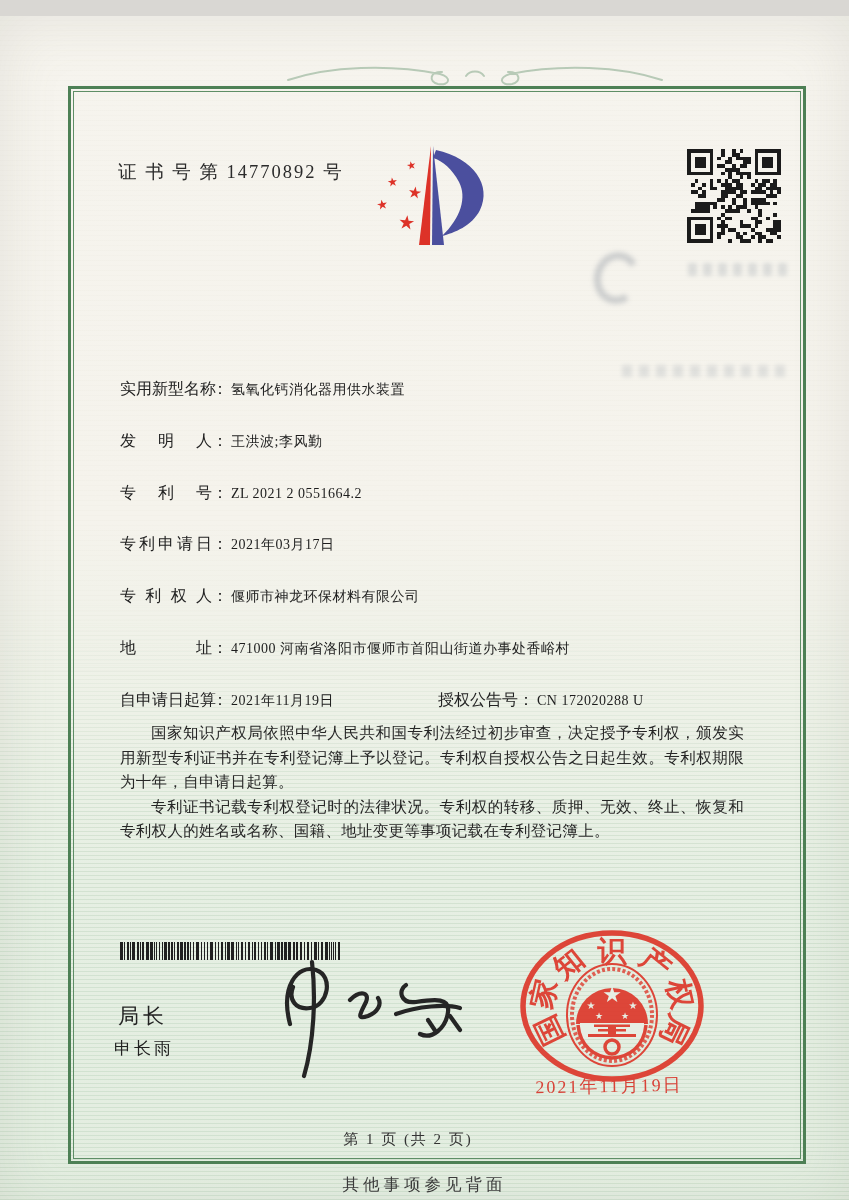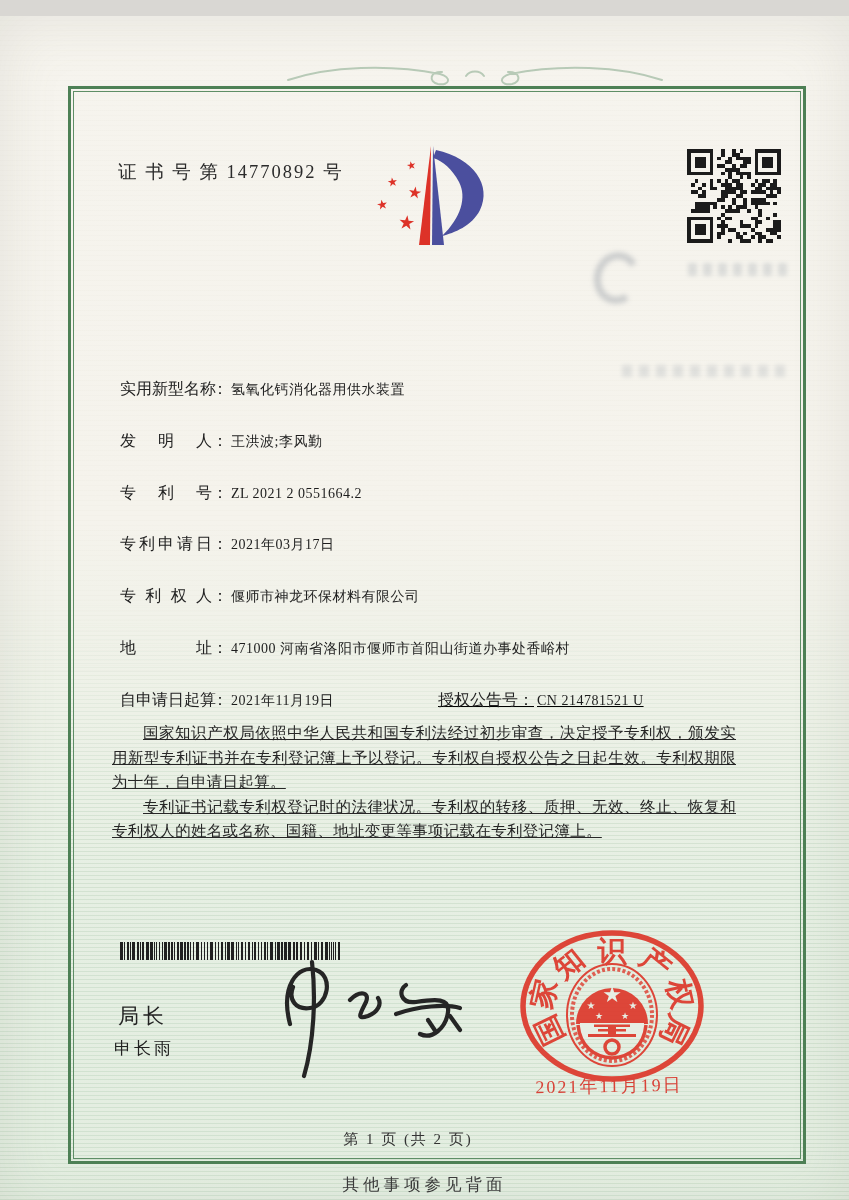--- a/index.html
+++ b/index.html
@@ -18,24 +18,24 @@
   .certno{position:absolute;left:118px;top:143px;font-size:18.5px;letter-spacing:2px;color:#2b2b2b;white-space:nowrap;}
   .logo{position:absolute;left:358px;top:121px;}
   .qr{position:absolute;left:687px;top:133px;}
   .title{position:absolute;left:0;right:0;top:254px;margin:0;text-align:center;
     font-size:45px;font-weight:700;letter-spacing:9px;color:#141414;}
   .field-row{position:absolute;left:120px;right:90px;display:flex;align-items:baseline;white-space:nowrap;}
   .flabel{display:inline-block;width:92px;font-size:16px;color:#222;
     text-align:justify;text-align-last:justify;}
   .fcolon{font-size:16px;color:#222;margin-right:3px;}
   .fvalue{font-size:14px;color:#1d1d1d;letter-spacing:.5px;}
-  .grant-group{position:absolute;left:318px;top:0;display:flex;align-items:baseline;text-decoration:underline;}
+  .grant-group{position:absolute;left:318px;top:0;display:flex;align-items:baseline;}
   .grant-group .flabel{width:auto;text-align:left;text-align-last:auto;}
-  .paras{position:absolute;left:112px;top:705px;width:624px;font-size:15.5px;line-height:24.5px;
-    color:#262626;text-align:justify;letter-spacing:.3px;text-decoration:underline;}
+  .paras{position:absolute;left:120px;top:705px;width:624px;font-size:15.5px;line-height:24.5px;
+    color:#262626;text-align:justify;letter-spacing:.3px;}
   .paras p{margin:0;text-indent:2em;}
   .barcode{position:absolute;left:120px;top:926px;}
   .official-title{position:absolute;left:118px;top:986px;font-family:Liberation Mono, monospace;
     font-size:21px;letter-spacing:4px;color:#222;}
   .official-name{position:absolute;left:114px;top:1021px;font-family:"Liberation Sans","DejaVu Sans",sans-serif;
     font-size:17px;letter-spacing:3px;color:#222;}
   .signature{position:absolute;left:238px;top:936px;}
   .seal{position:absolute;left:505px;top:898px;}
   .pagenum{position:absolute;left:318px;top:1114px;width:180px;text-align:center;
     font-size:15px;letter-spacing:2px;color:#333;}
@@ -329,21 +329,21 @@
       <span class="fcolon">：</span>
       <span class="fvalue">471000 河南省洛阳市偃师市首阳山街道办事处香峪村</span>
   </div>
   <div class="field-row" style="top:674px">
     <span class="flabel">自申请日起算</span>
       <span class="fcolon">：</span>
       <span class="fvalue">2021年11月19日</span>
     <span class="grant-group">
       <span class="flabel">授权公告号</span>
         <span class="fcolon">：</span>
-        <span class="fvalue">CN 214781521 U</span>
+        <span class="fvalue">CN 172020288 U</span>
     </span>
   </div>
 
   <div class="paras">
     <p>国家知识产权局依照中华人民共和国专利法经过初步审查，决定授予专利权，颁发实用新型专利证书并在专利登记簿上予以登记。专利权自授权公告之日起生效。专利权期限为十年，自申请日起算。</p>
     <p>专利证书记载专利权登记时的法律状况。专利权的转移、质押、无效、终止、恢复和专利权人的姓名或名称、国籍、地址变更等事项记载在专利登记簿上。</p>
   </div>
 
   <svg class="barcode" id="barcode-svg" width="223" height="18" viewBox="0 0 223 18" shape-rendering="crispEdges">
       <rect x="0" y="0" width="3" height="18" fill="#202020"></rect>

